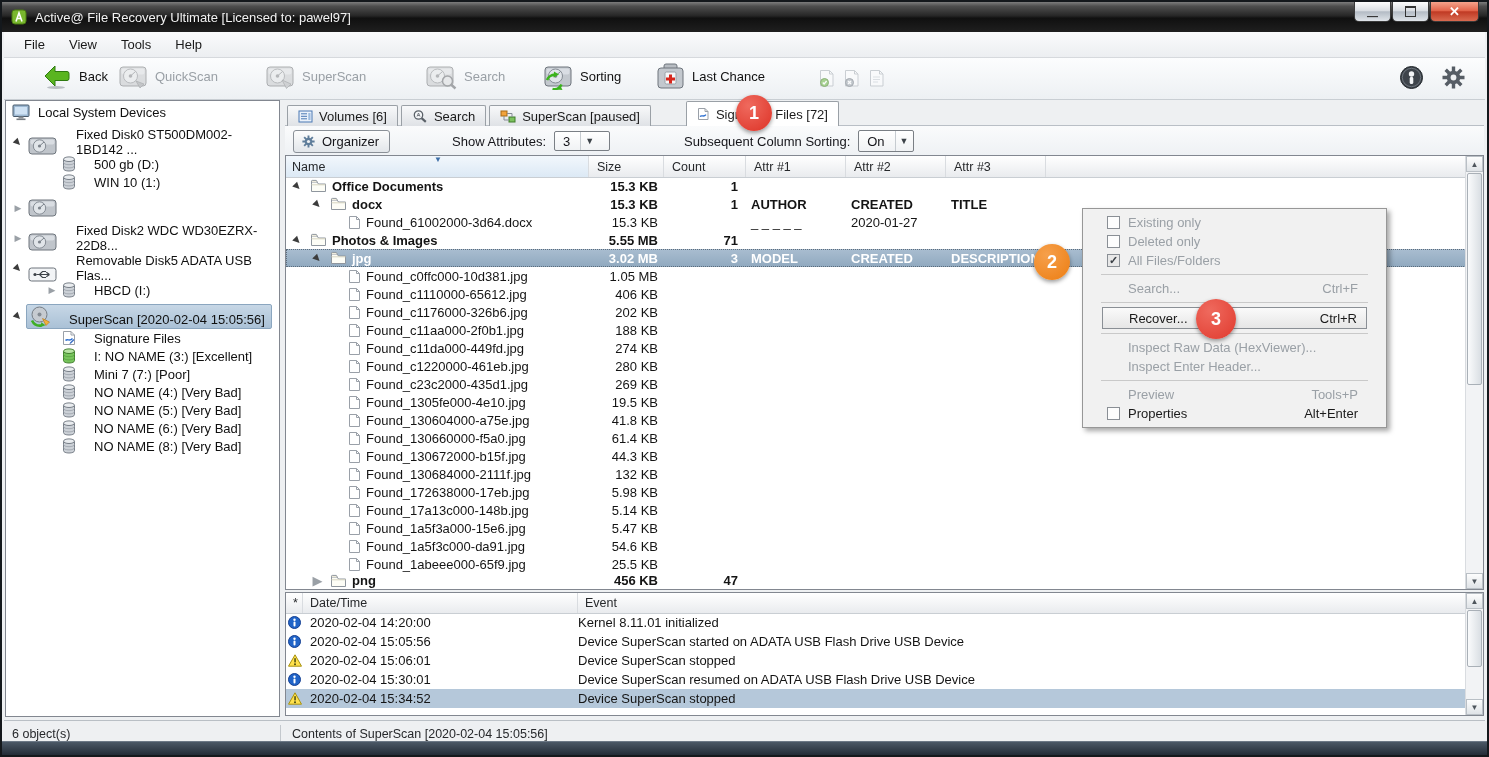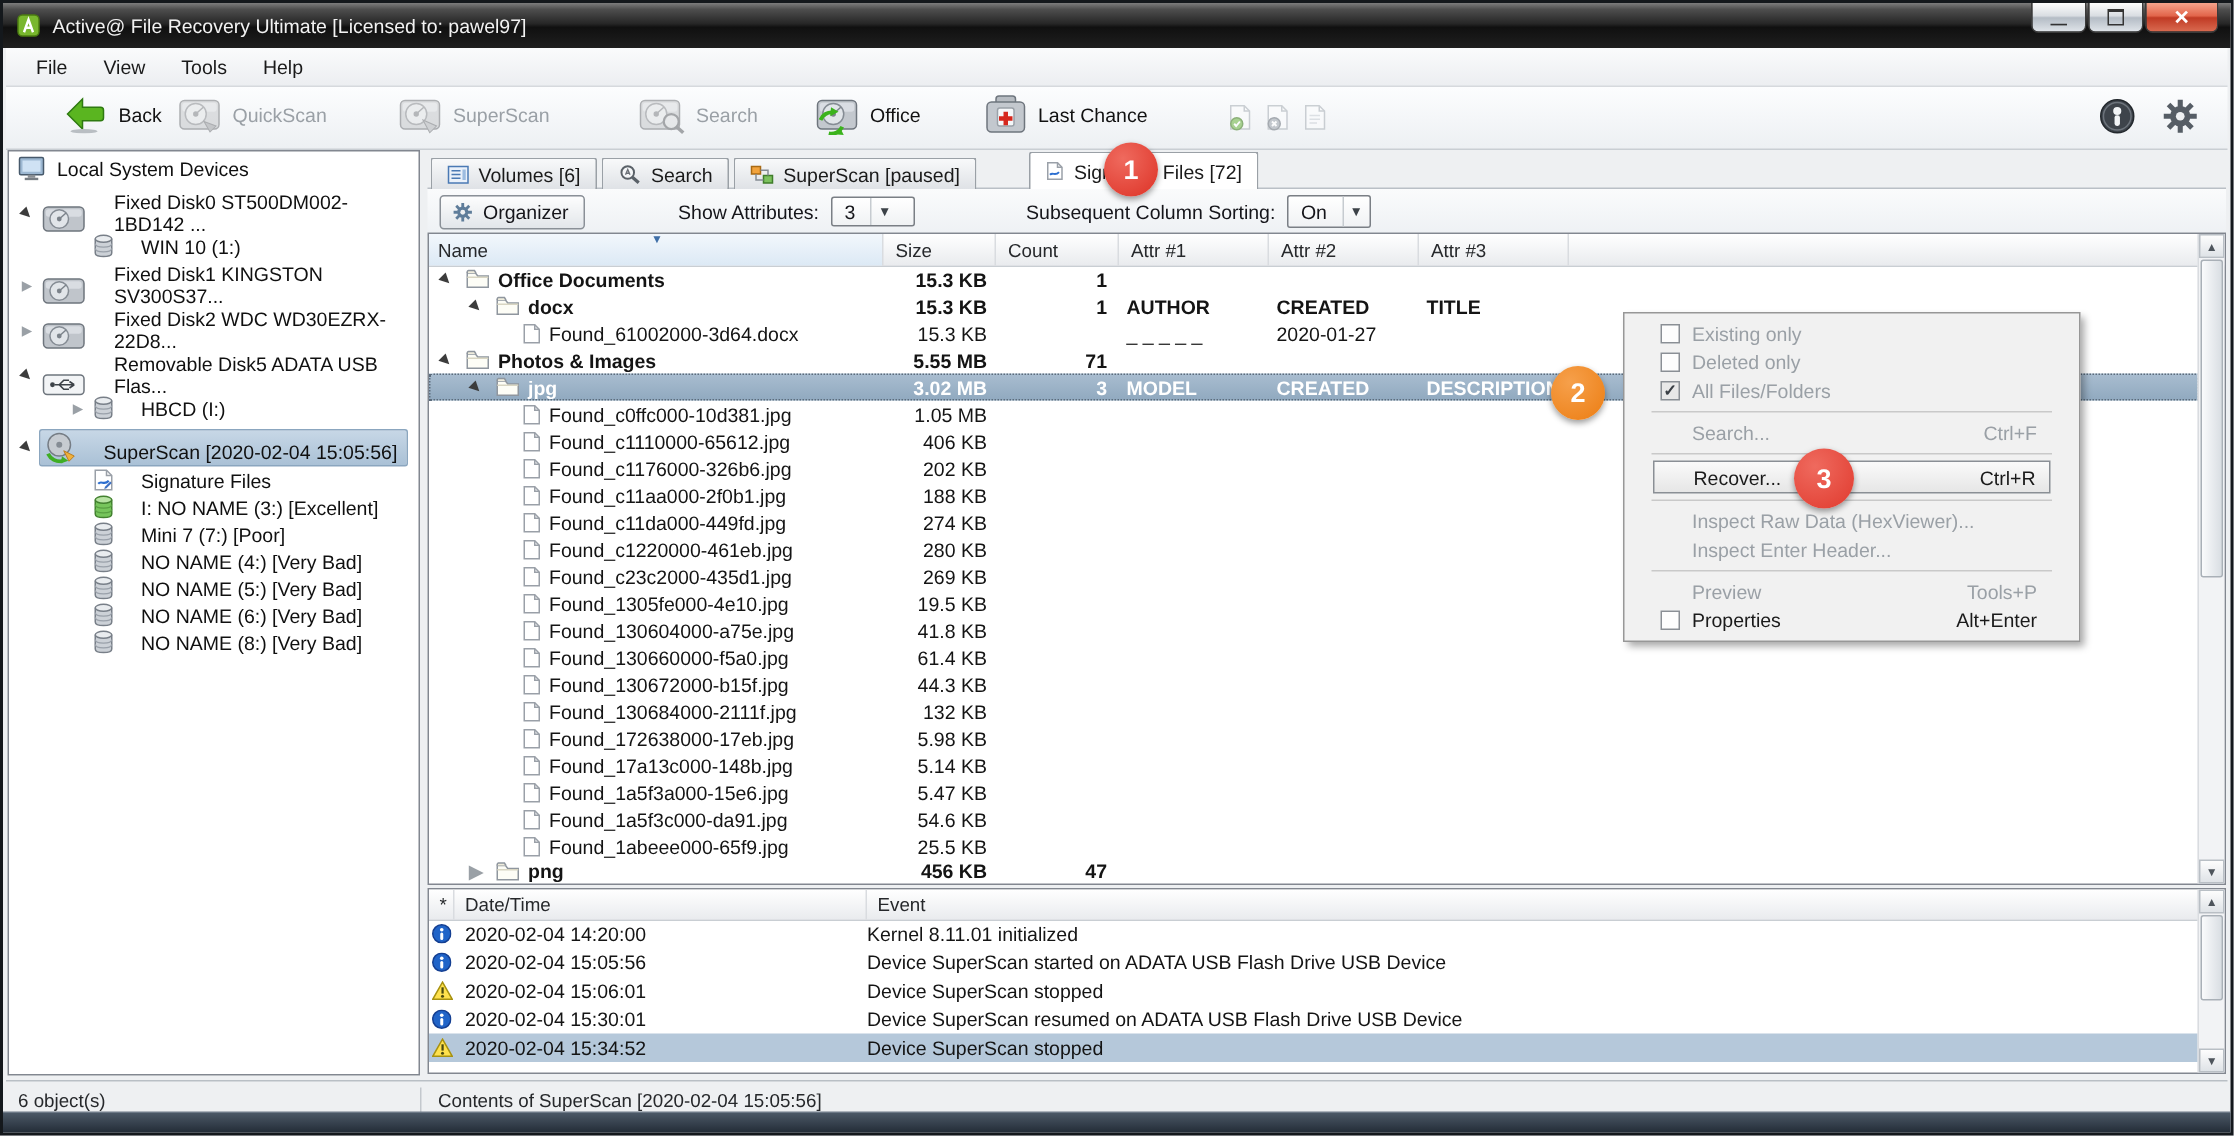--- a/index.html
+++ b/index.html
@@ -247,21 +247,21 @@
               <rect x="2.5" y="5.5" width="23" height="6" rx="2" fill="#dde1e6" opacity=".85"></rect>
               <circle cx="11.5" cy="13" r="7" fill="#e1e5e9" stroke="#858c94"></circle>
               <circle cx="11.5" cy="13" r="1.8" fill="#7c838b"></circle>
               <path d="M11.5 13 l5-4.5" stroke="#7c838b" fill="none"></path>
               <path d="M3 17 a8 8 0 0 1 8.5-5" stroke="#3bb31c" stroke-width="2.6" fill="none"></path>
               <path d="M10 8.5 l5 3 -5.5 3 z" fill="#3bb31c"></path>
               <path d="M17.5 21.5 a8 8 0 0 1-9 4.5" stroke="#3bb31c" stroke-width="2.6" fill="none"></path>
               <path d="M18.5 27 l-6.5-.5 4-4.5 z" fill="#3bb31c"></path>
             </svg>
           </span>
-          <span class="tlabel">Office</span>
+          <span class="tlabel">Sorting</span>
         </div>
         <div class="tbtn tb-lastchance">
           <span class="icon">
             <svg width="29" height="27" viewBox="0 0 29 27">
               <rect x="8" y="1" width="13" height="6" rx="2" fill="#b7bcc2" stroke="#6e757d"></rect>
               <rect x="2" y="5" width="25" height="20" rx="3" fill="#c3c8ce" stroke="#6e757d"></rect>
               <rect x="9" y="9" width="11" height="12" rx="1.5" fill="#f5f7f9" stroke="#9aa1a8"></rect>
               <path d="M13 11.5 h3 v3 h3 v3 h-3 v3 h-3 v-3 h-3 v-3 h3 z" fill="#d6281e"></path>
             </svg>
           </span>
@@ -343,36 +343,48 @@
         <div class="titem lvl1 volume">
           <span class="exp none"></span>
           <span class="tinner">
             <span class="icon">
               <svg width="14" height="16" viewBox="0 0 14 16">
                 <path d="M1.5 3.2 v9.4 c0 1.5 2.4 2.4 5.5 2.4 s5.5-.9 5.5-2.4 V3.2" fill="#ccd1d7" stroke="#787f88"></path>
                 <ellipse cx="7" cy="3.2" rx="5.5" ry="2.3" fill="#e9ecef" stroke="#787f88"></ellipse>
                 <path d="M1.5 6.3 c0 1.5 2.4 2.4 5.5 2.4 s5.5-.9 5.5-2.4 M1.5 9.5 c0 1.5 2.4 2.4 5.5 2.4 s5.5-.9 5.5-2.4" fill="none" stroke="#9aa1aa" stroke-width=".8"></path>
               </svg>
             </span>
+            <span class="tlab">500 gb (D:)</span>
+          </span>
+        </div>
+        <div class="titem lvl1 volume">
+          <span class="exp none"></span>
+          <span class="tinner">
+            <span class="icon">
+              <svg width="14" height="16" viewBox="0 0 14 16">
+                <path d="M1.5 3.2 v9.4 c0 1.5 2.4 2.4 5.5 2.4 s5.5-.9 5.5-2.4 V3.2" fill="#ccd1d7" stroke="#787f88"></path>
+                <ellipse cx="7" cy="3.2" rx="5.5" ry="2.3" fill="#e9ecef" stroke="#787f88"></ellipse>
+                <path d="M1.5 6.3 c0 1.5 2.4 2.4 5.5 2.4 s5.5-.9 5.5-2.4 M1.5 9.5 c0 1.5 2.4 2.4 5.5 2.4 s5.5-.9 5.5-2.4" fill="none" stroke="#9aa1aa" stroke-width=".8"></path>
+              </svg>
+            </span>
             <span class="tlab">WIN 10 (1:)</span>
           </span>
         </div>
         <div class="titem lvl0 device">
           <span class="exp collapsed">▶</span>
           <span class="tinner">
             <span class="icon">
               <svg width="30" height="22" viewBox="0 0 30 22">
                 <rect x="1" y="3" width="27" height="16" rx="3" fill="#c0c5cb" stroke="#6e757d"></rect>
                 <rect x="2.5" y="4.5" width="24" height="5" rx="2" fill="#dde1e6" opacity=".85"></rect>
                 <circle cx="11.5" cy="11" r="6.2" fill="#e1e5e9" stroke="#858c94"></circle>
                 <circle cx="11.5" cy="11" r="1.6" fill="#7c838b"></circle>
                 <path d="M11.5 11 l4.5-4" stroke="#7c838b" fill="none"></path>
               </svg>
             </span>
-            <span class="tlab">Fixed Disk1 KINGSTON SV300S37...</span>
           </span>
         </div>
         <div class="titem lvl0 device">
           <span class="exp collapsed">▶</span>
           <span class="tinner">
             <span class="icon">
               <svg width="30" height="22" viewBox="0 0 30 22">
                 <rect x="1" y="3" width="27" height="16" rx="3" fill="#c0c5cb" stroke="#6e757d"></rect>
                 <rect x="2.5" y="4.5" width="24" height="5" rx="2" fill="#dde1e6" opacity=".85"></rect>
                 <circle cx="11.5" cy="11" r="6.2" fill="#e1e5e9" stroke="#858c94"></circle>

